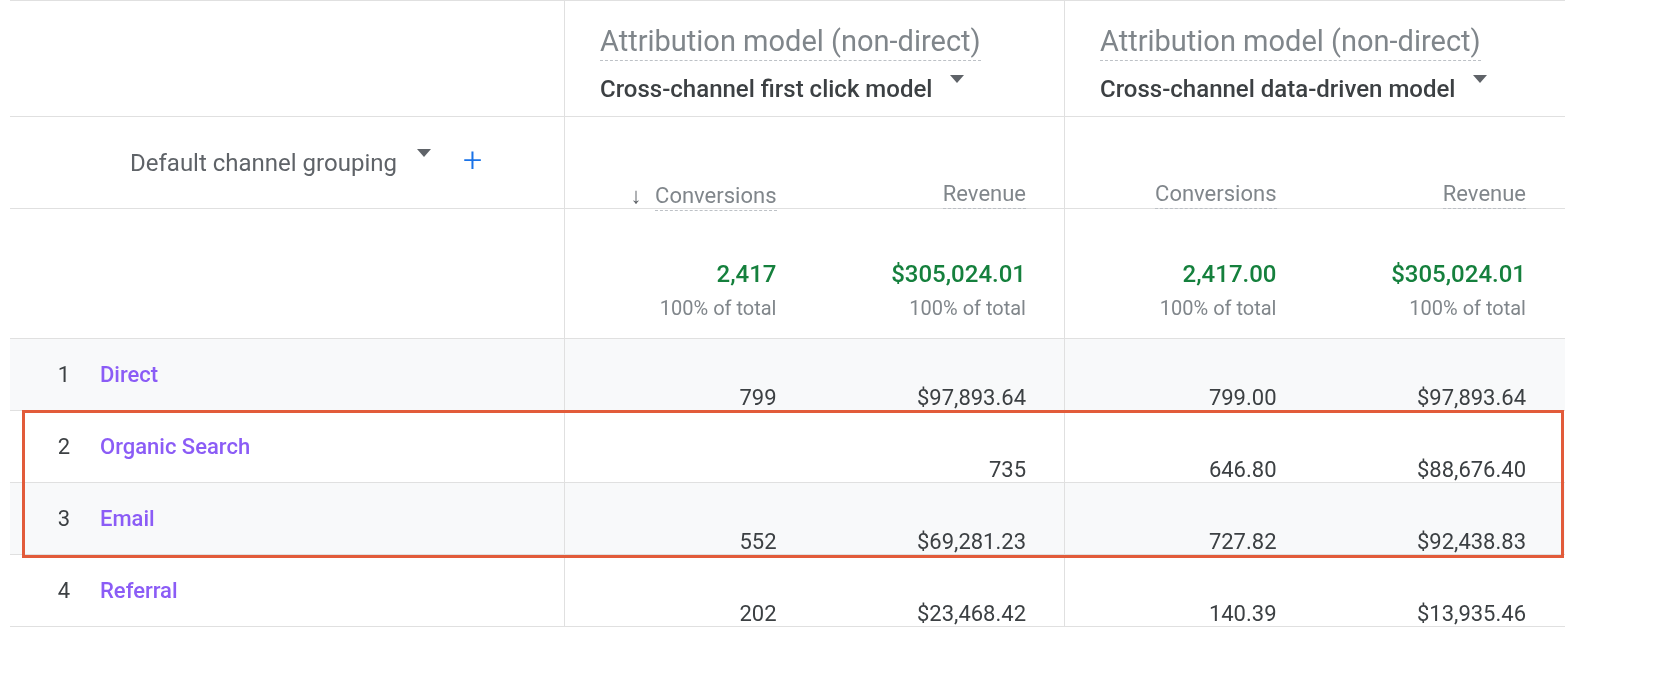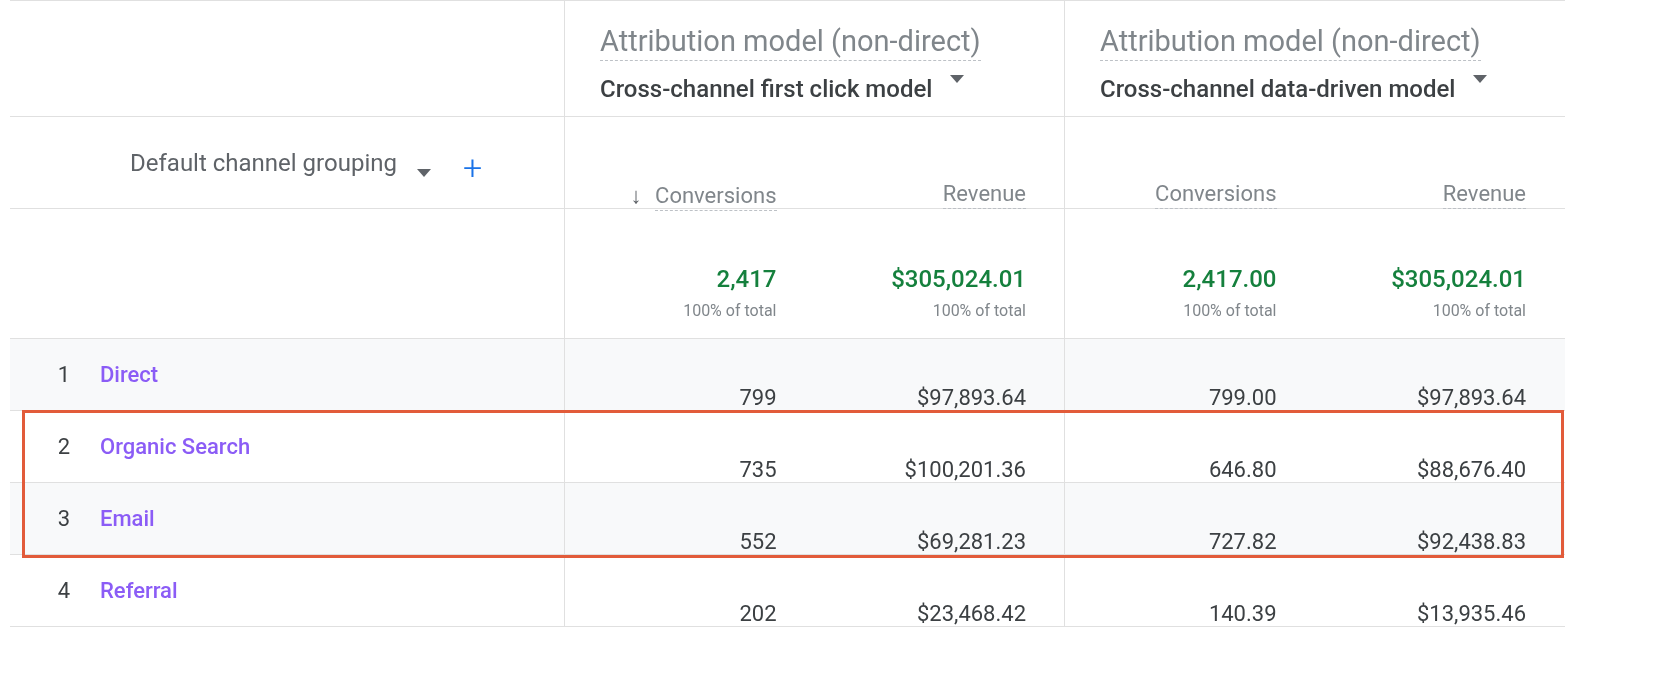--- a/index.html
+++ b/index.html
@@ -65,21 +65,21 @@
     align-items:flex-start;
     gap:18px;
     font-weight: 500;
     color:#3c4043;
     font-size: 24px;
     cursor:pointer;
   }
   .dim-hdr-row { height: 92px; }
   .dim-select {
     display:flex;
-    align-items:flex-end;
+    align-items:flex-start;
     gap:20px;
     color:#5f6368;
     font-size:24px;
     margin-left: 100px;
     cursor:pointer;
   }
   .caret {
     width:0;height:0;border-left:7px solid transparent;border-right:7px solid transparent;border-top:8px solid #5f6368;display:inline-block;
   }
   .plus {
@@ -112,21 +112,21 @@
     justify-content: flex-end;
     padding-bottom: 18px;
   }
   .total-val {
     font-weight: 500;
     color:#15803d;
     font-size: 24px;
   }
   .total-pct {
     color:#80868b;
-    font-size: 16px;
+    font-size: 20px;
     margin-top: 8px;
   }
   .data-row {
     height: 72px;
     font-size: 22px;
   }
   .rownum {
     width: 70px;
     text-align: right;
     color:#3c4043;
@@ -249,23 +249,20 @@
 
     <div class="row data-row">
       <div class="cell-dim">
         <span class="rownum">2</span>
         <span class="rowlabel">Organic Search</span>
       </div>
       <div class="group">
         <div class="metric-cell">
             <span>735</span>
           </div>
-        <div class="metric-cell">
-            <span>$100,201.36</span>
-          </div>
       </div>
       <div class="group">
         <div class="metric-cell">
             <span>646.80</span>
           </div>
         <div class="metric-cell">
             <span>$88,676.40</span>
           </div>
       </div>
     </div>

